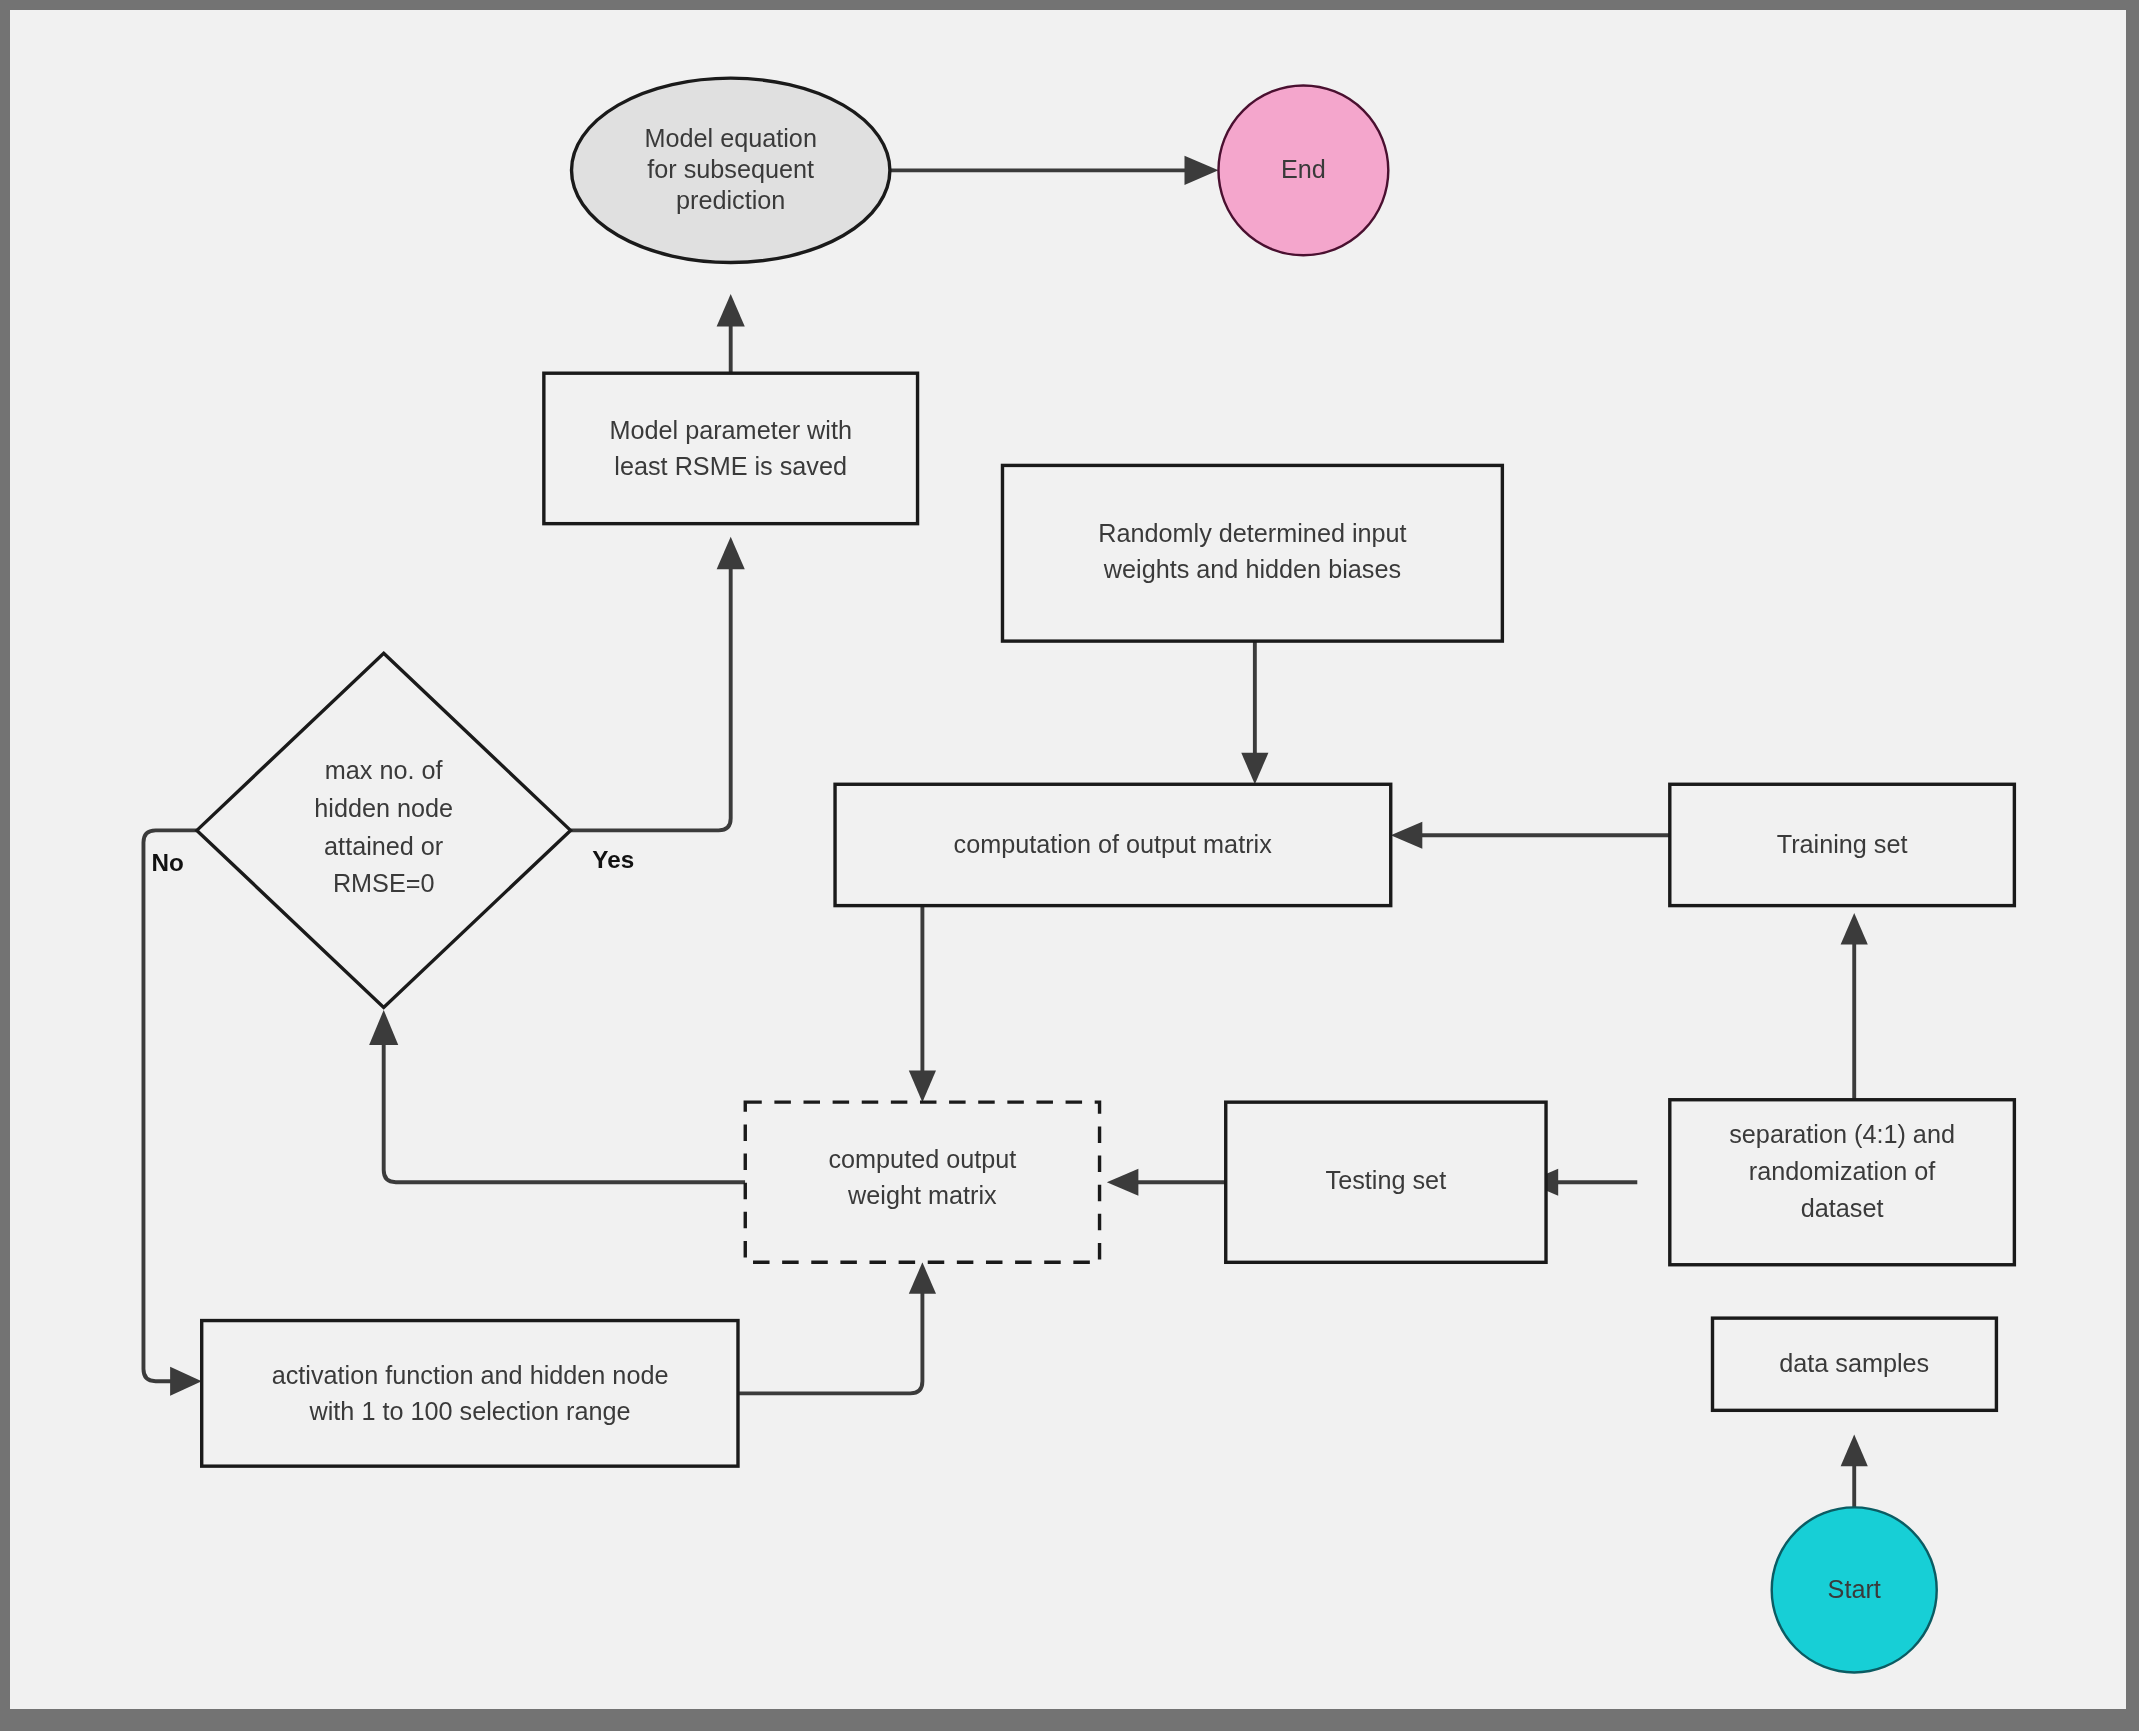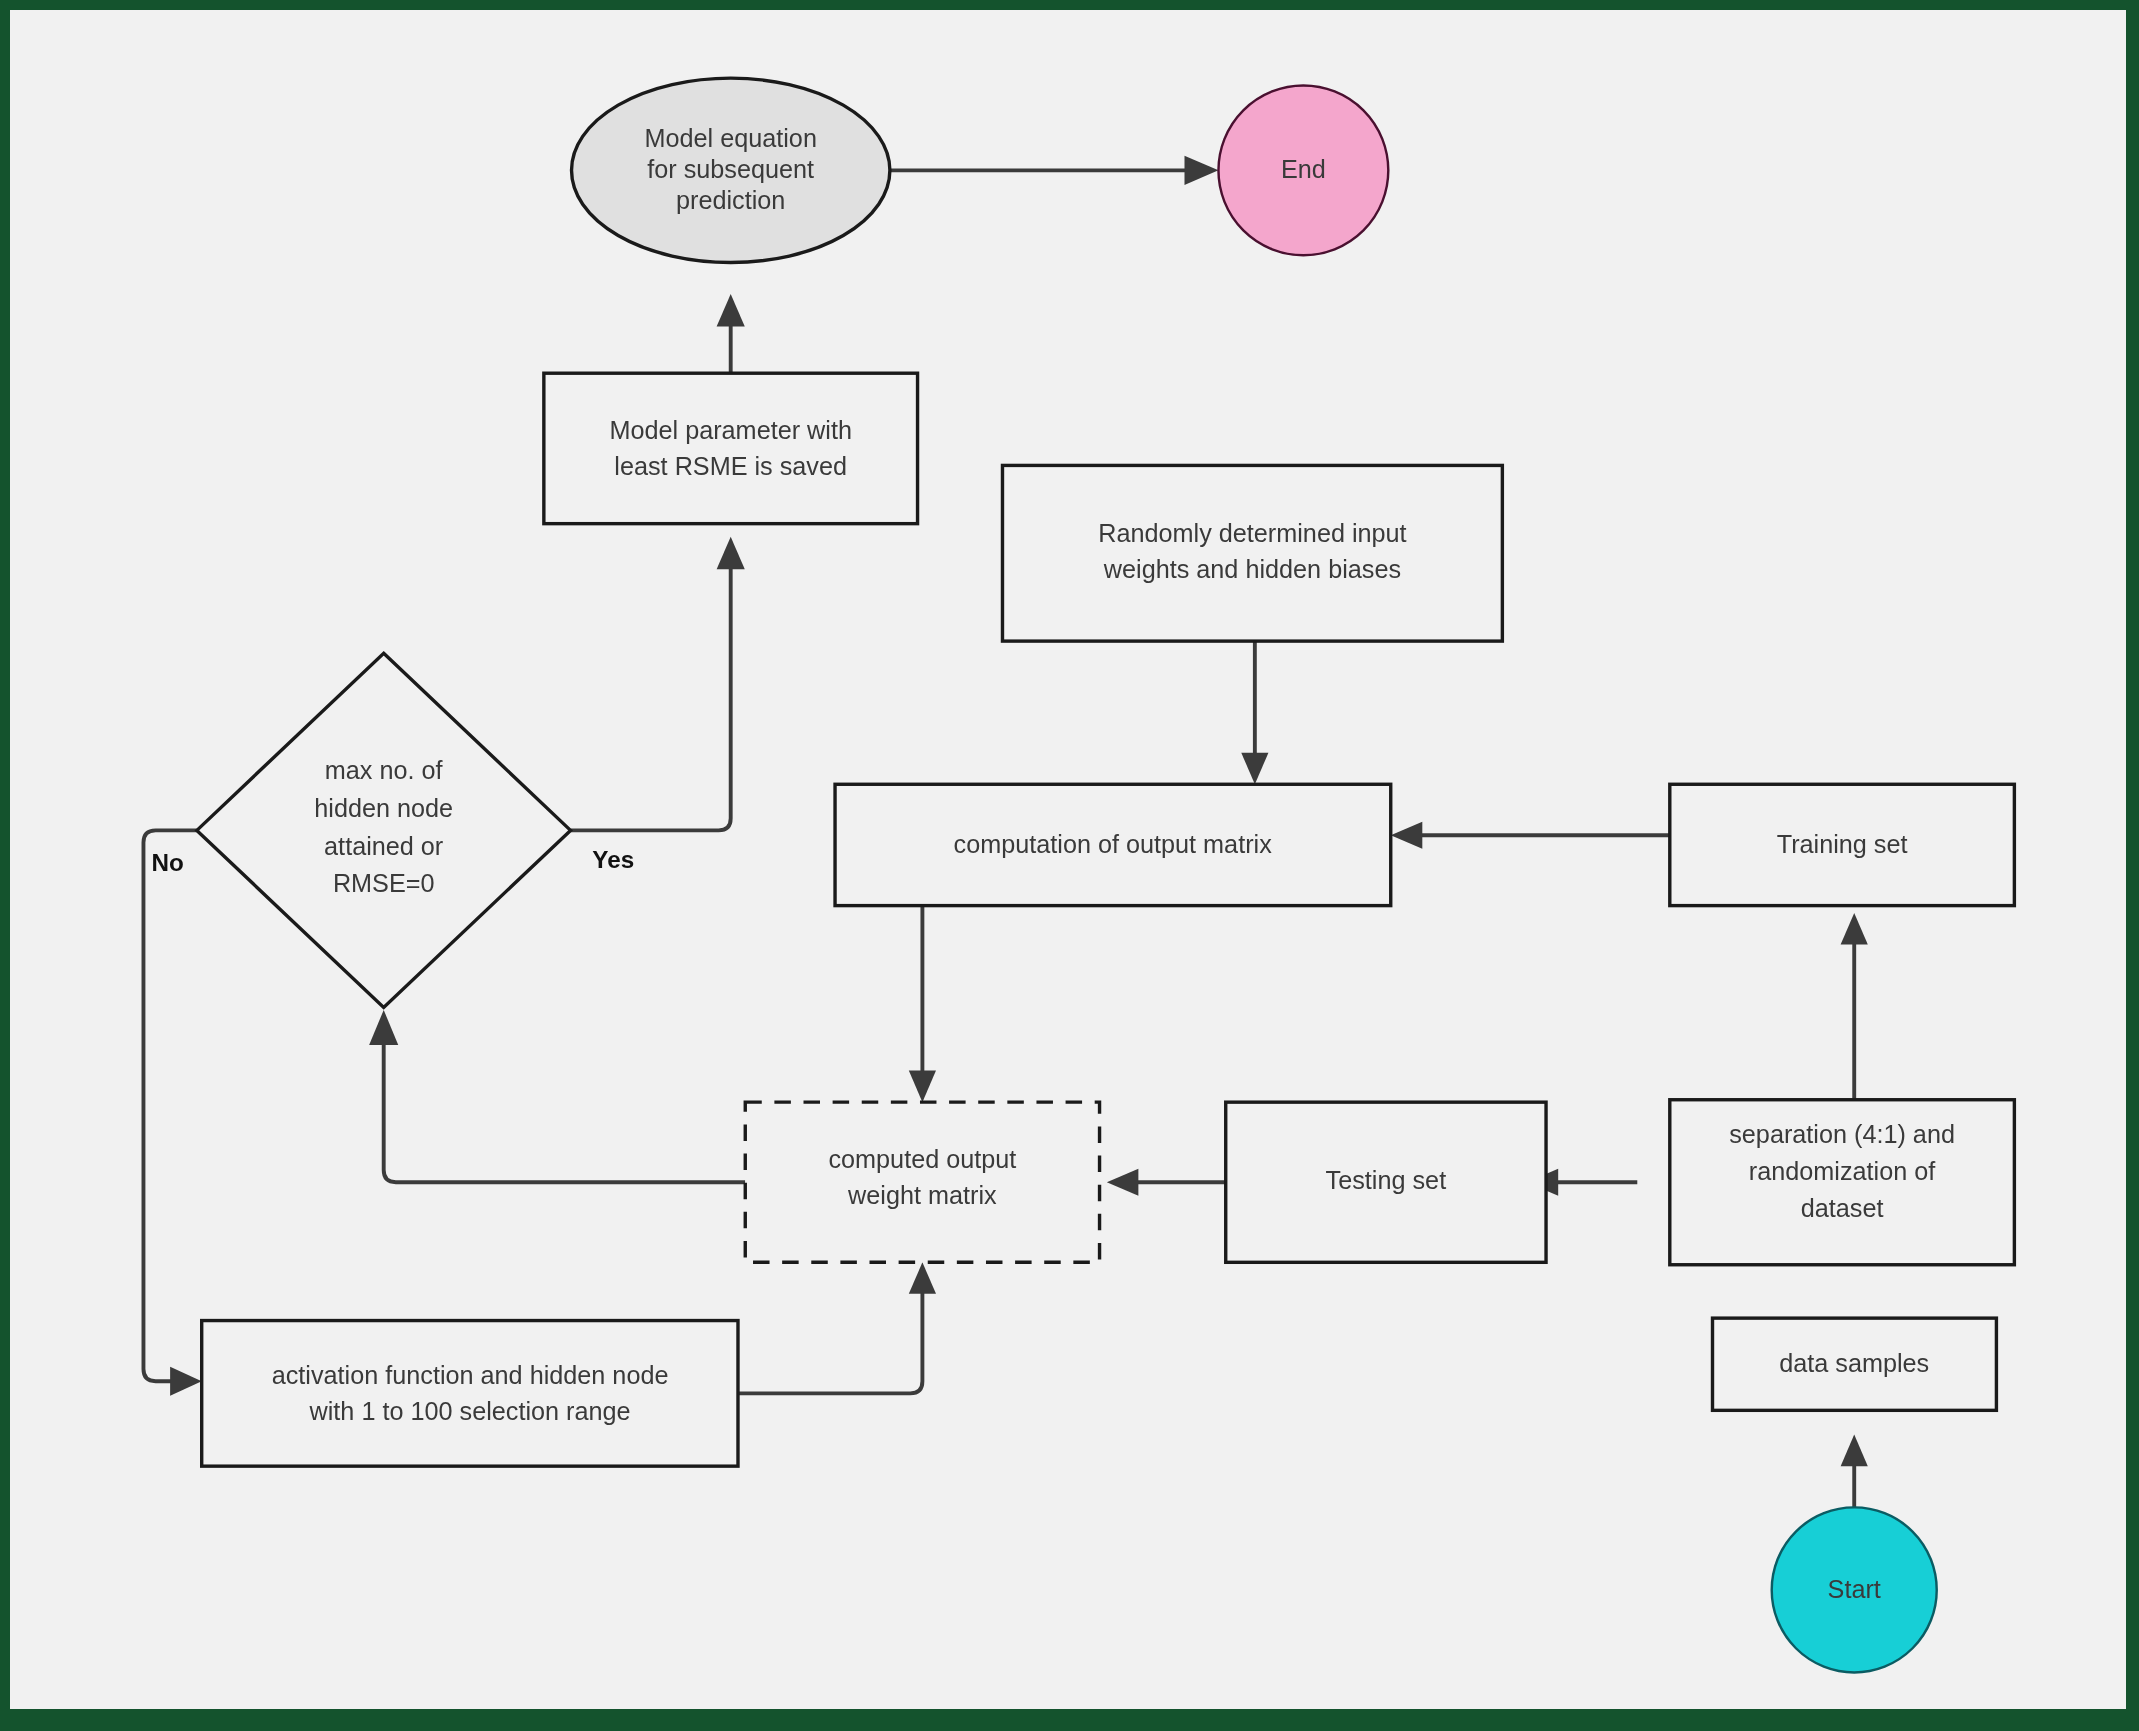--- a/index.html
+++ b/index.html
@@ -5,21 +5,21 @@
   html, body {
     margin: 0;
     padding: 0;
     background: #ffffff;
     font-family: "Liberation Sans", sans-serif;
   }
   #root {
     position: relative;
     width: 2140px;
     height: 1732px;
-    background: #14532d;
+    background: #737373;
     overflow: hidden;
   }
   #canvas {
     position: absolute;
     left: 9.7px;
     top: 9.7px;
     width: 2116px;
     height: 1699px;
     background: #f1f1f1;
   }

